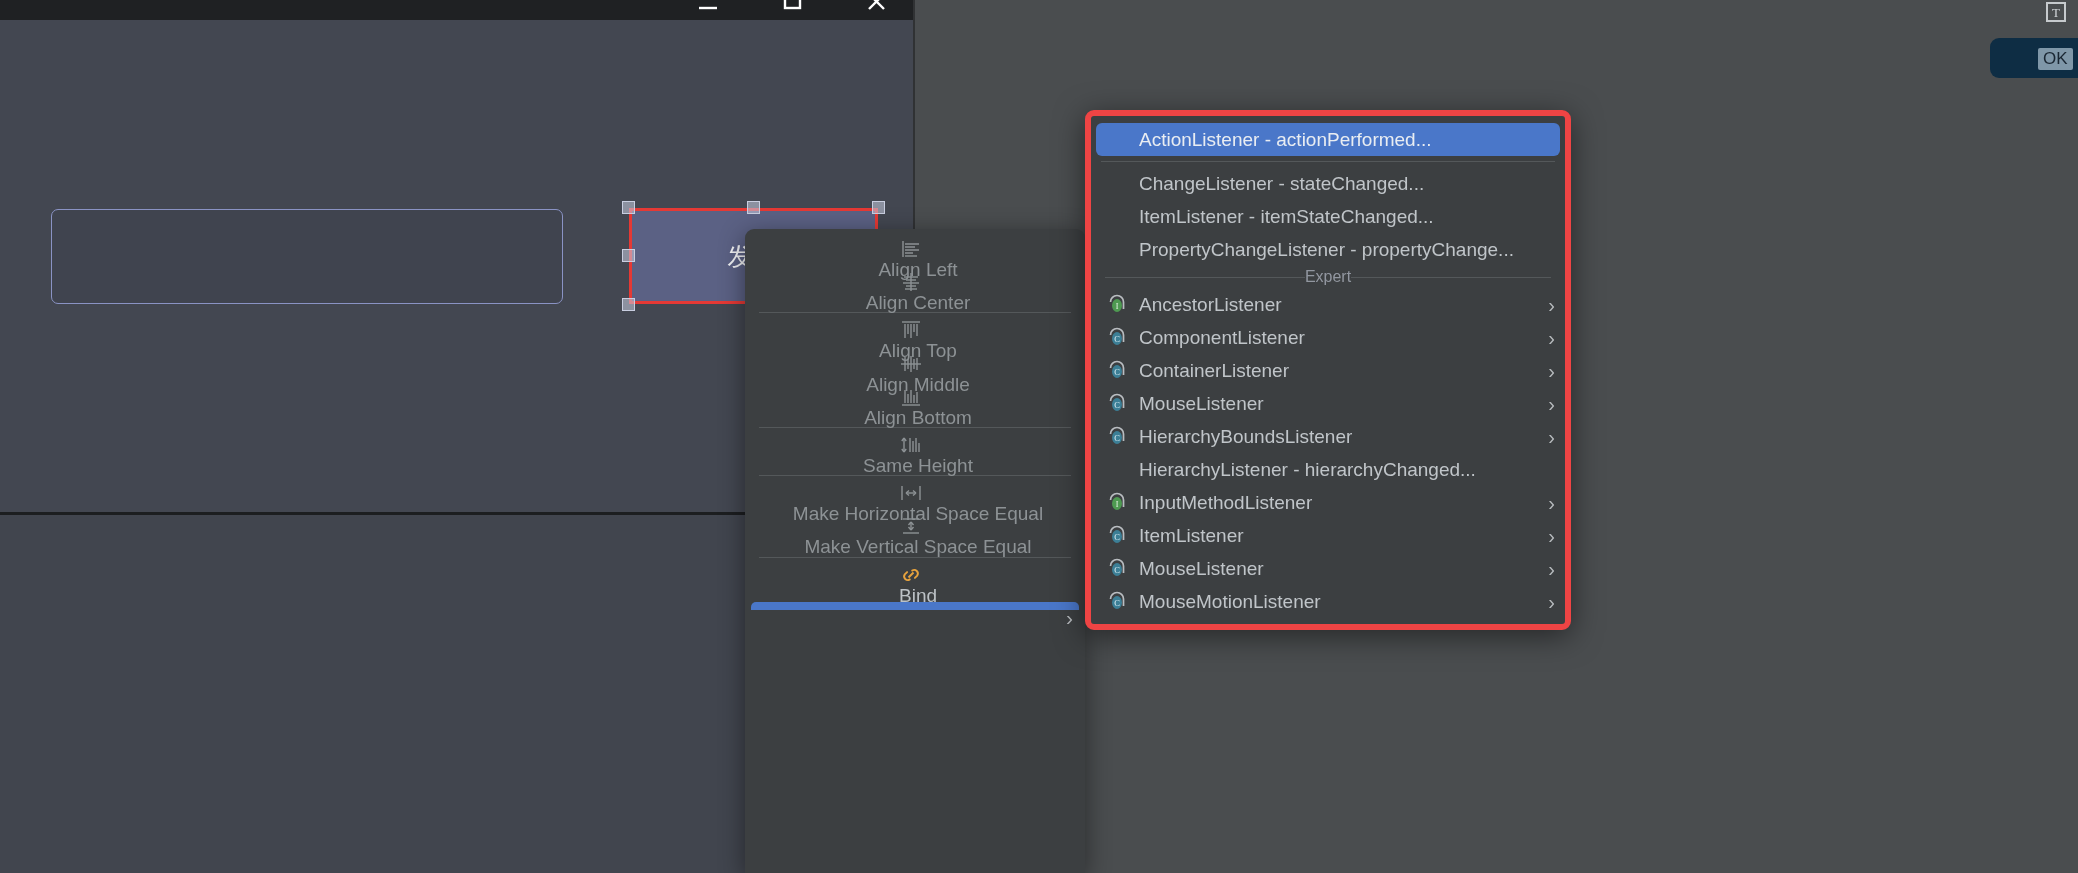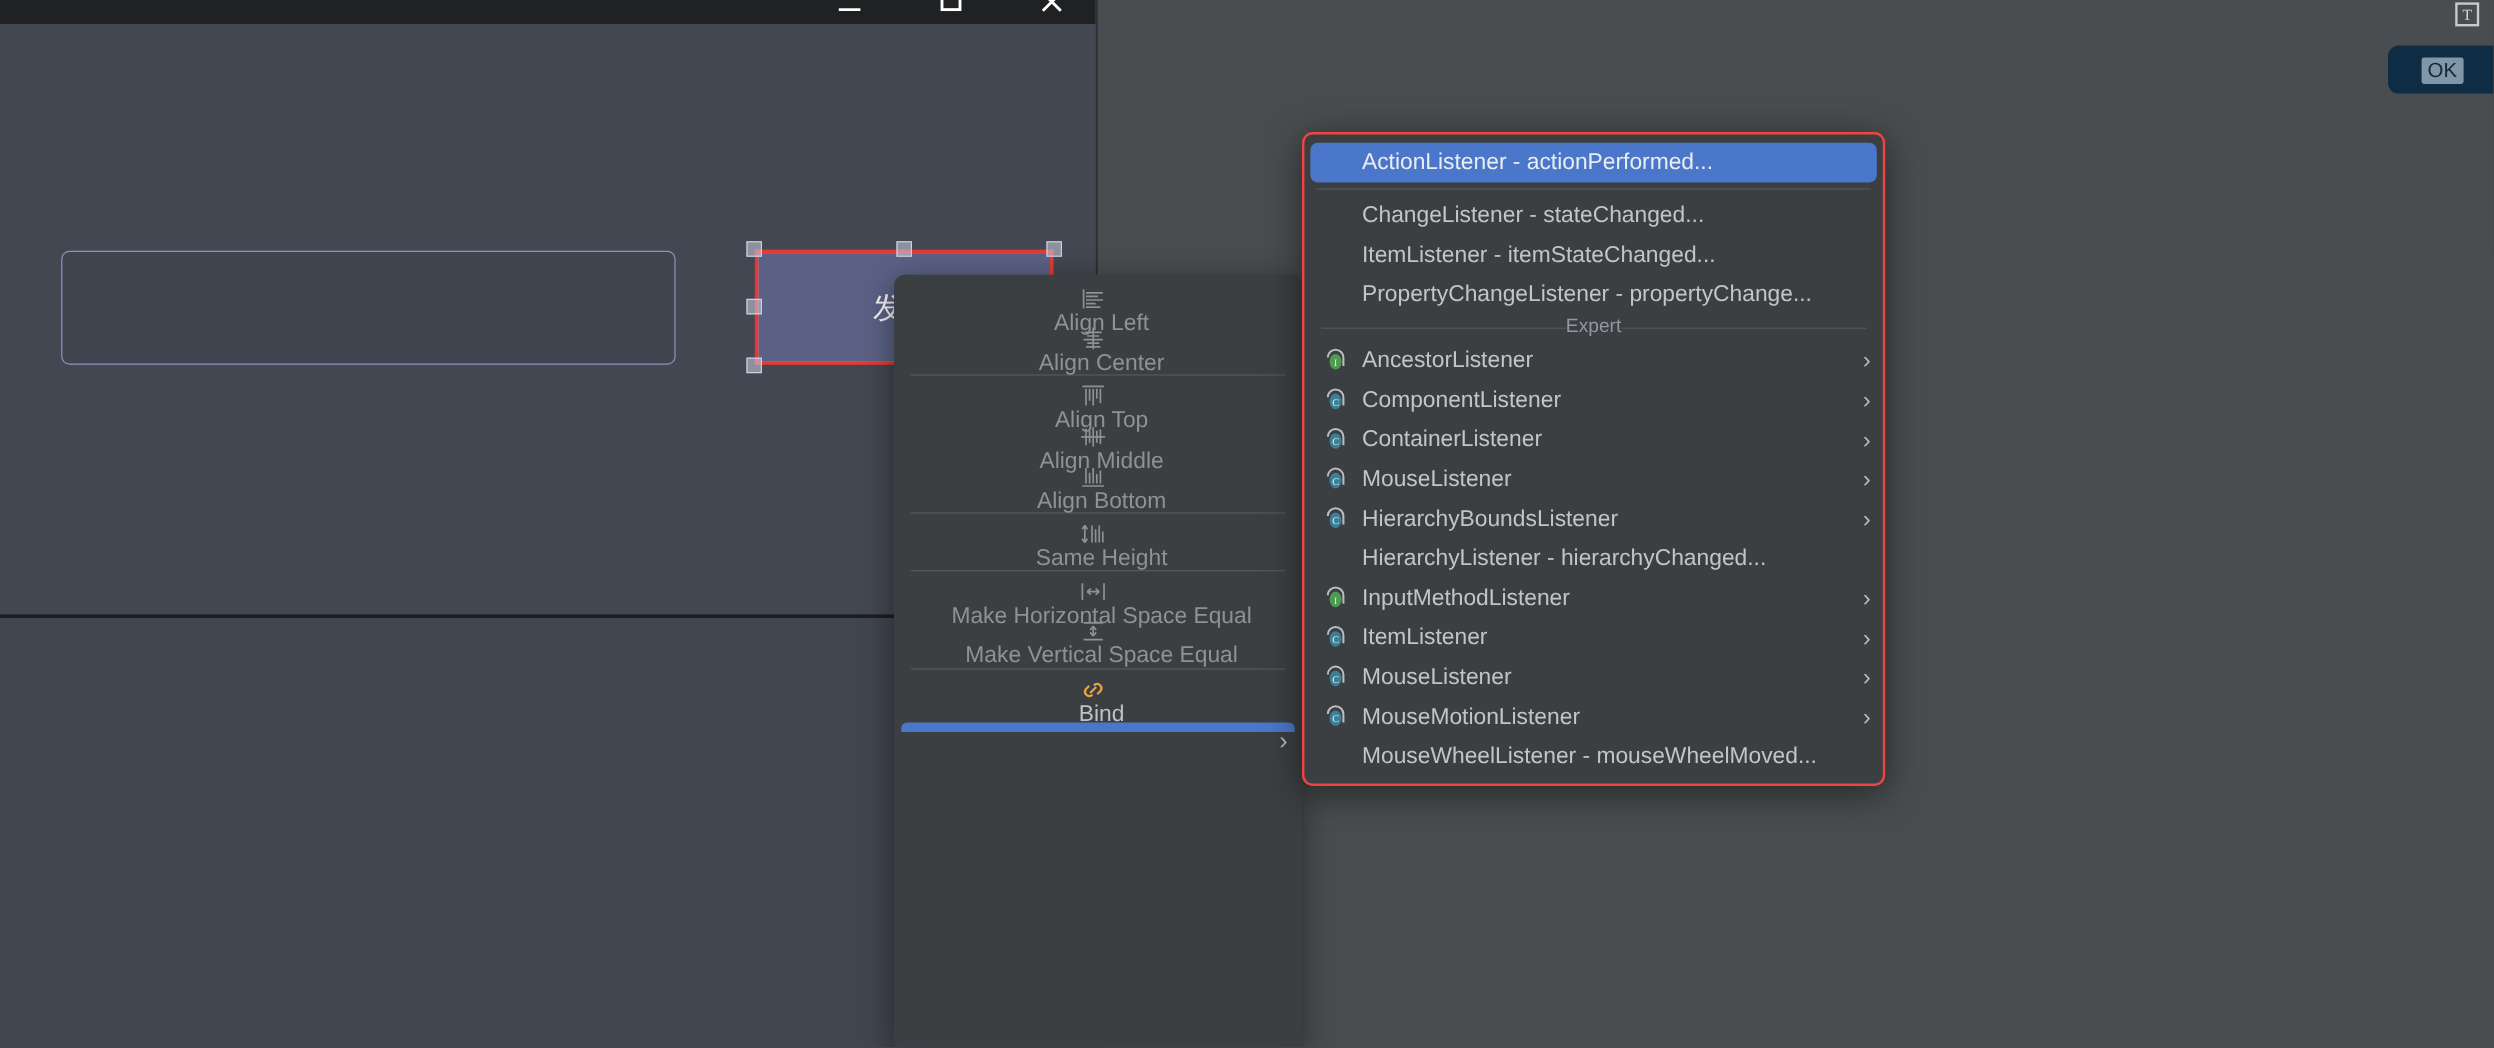--- a/index.html
+++ b/index.html
@@ -164,21 +164,21 @@
     position: absolute;
     right: -8px;
     top: 38px;
     width: 96px;
     height: 40px;
     background: #0e2d44;
     border-radius: 9px;
   }
   .ok-btn {
     position: absolute;
-    left: 28px;
+    left: 48px;
     top: 10px;
     background: #7f97a8;
     color: #1a2733;
     font-size: 17px;
     padding: 1px 5px;
     border-radius: 2px;
   }
 
   
   .ctx-menu {
@@ -232,21 +232,21 @@
     border-radius: 5px 5px 0 0;
   }
 
   
   .sub-menu {
     position: absolute;
     left: 1085px;
     top: 110px;
     width: 486px;
     background: #3c3f41;
-    border: 2px solid #ef4444;
+    border: 6px solid #ef4444;
     border-radius: 9px;
     box-shadow: 0 6px 30px rgba(0,0,0,0.5);
     padding: 7px 0 6px 0;
     box-sizing: border-box;
     overflow: hidden;
   }
   .sub-item {
     display: flex;
     align-items: center;
     height: 33px;
@@ -595,18 +595,15 @@
         <span class="ico">
           <svg width="22" height="22" viewBox="0 0 22 22">
             <path d="M4.5 8 a6.5 6.5 0 0 1 13 0 v7" stroke="#b9bdc1" stroke-width="1.7" fill="none"></path>
             <ellipse cx="11" cy="11.5" rx="5" ry="6.5" fill="#3c7f96"></ellipse>
             <text x="11" y="15" font-size="8.5" fill="#dff0f6" text-anchor="middle" font-family="Liberation Serif, serif">C</text>
           </svg>
         </span>
         <span>MouseMotionListener</span>
         <span class="arrow">›</span>
       </div>
-      <div class="sub-item">
-        <span class="txt-indent">MouseWheelListener - mouseWheelMoved...</span>
-      </div>
     </div>
 
 </div>
 
 </body></html>

